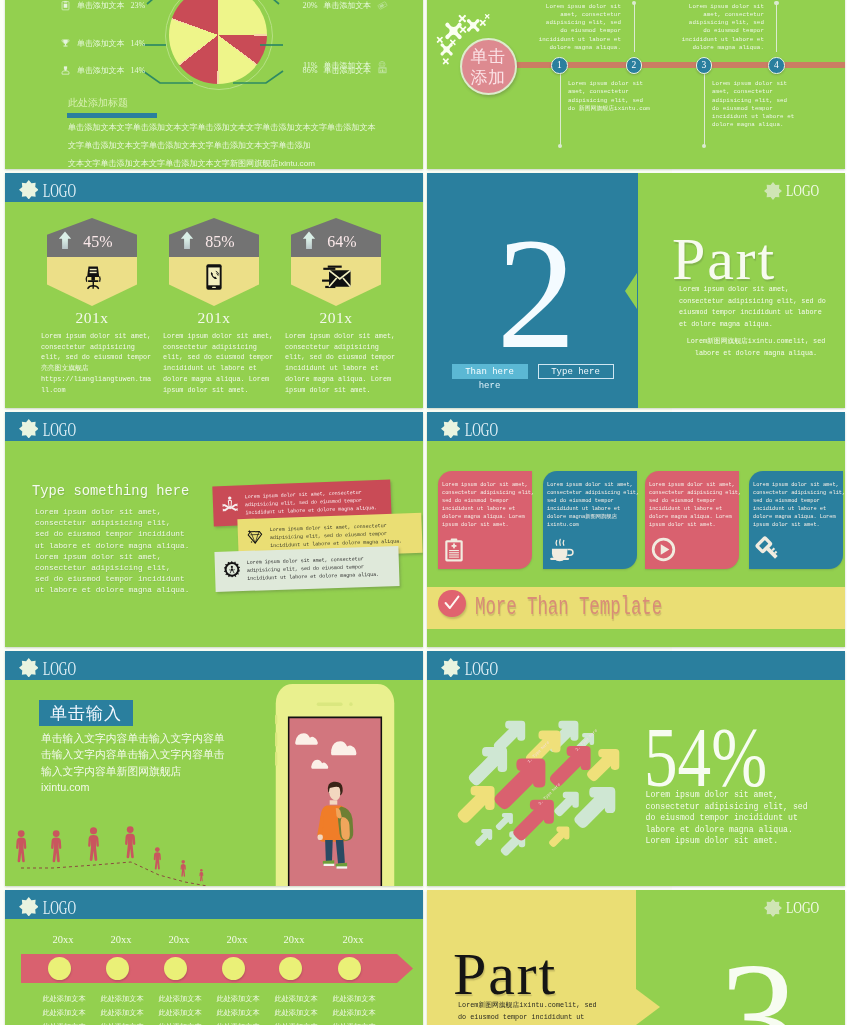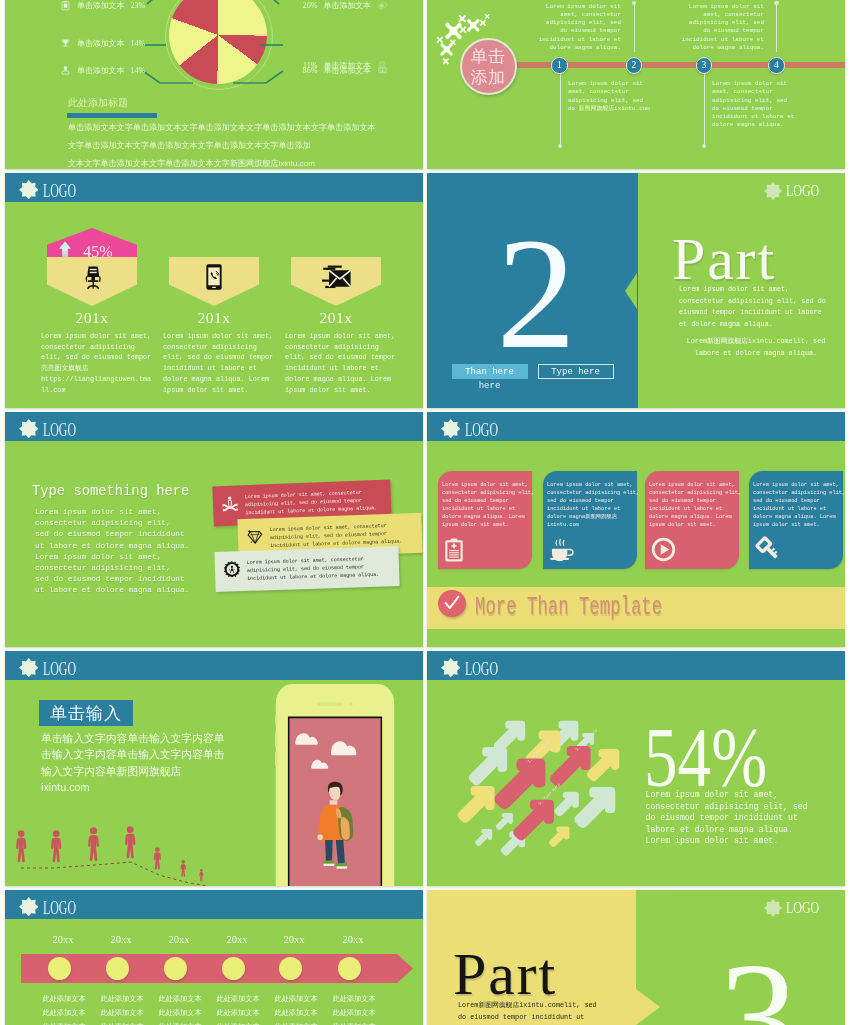--- a/index.html
+++ b/index.html
@@ -47,21 +47,21 @@
   .s2-stem::after{content:"";position:absolute;left:-1.7px;width:4.6px;height:4.6px;border-radius:50%;background:#dbead0;}
   .s2-stem-up{top:69px;height:49px;}
   .s2-stem-up::after{top:-2.3px;}
   .s2-stem-dn{top:140px;height:72px;}
   .s2-stem-dn::after{bottom:-2.3px;}
   .s2-txt{position:absolute;font-size:5.8px;line-height:8.3px;color:#eef7e7;font-family:"Liberation Mono",monospace;letter-spacing:0.1px;}
   .s2-txt-up{top:68.5px;}
   .s2-txt-dn{top:146px;}
   .hexcol{position:absolute;top:0;width:122px;}
   .s3 .hex{position:absolute;left:0;top:43px;width:90px;height:90px;}
-  .s3 .hex-top{position:absolute;left:0;top:12px;width:90px;height:41px;background:#ec4899;clip-path:polygon(50% 0%, 100% 41%, 100% 100%, 0% 100%, 0% 41%);}
+  .s3 .hex-top{position:absolute;left:0;top:2px;width:90px;height:41px;background:#737373;clip-path:polygon(50% 0%, 100% 41%, 100% 100%, 0% 100%, 0% 41%);}
   .s3 .hex-bot{position:absolute;left:0;top:41px;width:90px;height:49px;background:#ecdf88;clip-path:polygon(0% 0%, 100% 0%, 100% 56%, 50% 100%, 0% 56%);}
   .s3 .hexic{position:absolute;left:50%;top:6px;transform:translateX(-50%);}
   .s3 .hexpct{position:absolute;left:34px;top:16px;width:34px;text-align:center;font-size:16px;line-height:16px;color:#fbe9ea;font-family:"Liberation Serif",serif;}
   .s3 .uparrow{position:absolute;left:11px;top:12.5px;}
   .s3 .hexyear{position:absolute;left:0;top:136px;width:90px;text-align:center;font-size:15.5px;color:#f4f9ec;font-family:"Liberation Serif",serif;letter-spacing:0.5px;}
   .s3 .hextxt{position:absolute;left:-6px;top:158px;width:130px;white-space:pre;font-size:6.8px;line-height:10.7px;color:#f2f8ea;font-family:"Liberation Mono",monospace;}
   .s4-teal{position:absolute;left:0;top:0;width:210.5px;height:235px;background:#2a7f9e;}
   .s4-notch{position:absolute;left:198px;top:99.5px;width:0;height:0;border-top:18px solid transparent;border-bottom:18px solid transparent;border-right:12.5px solid #93d04f;}
   .s4-num{position:absolute;left:69.5px;top:40.5px;font-size:159px;line-height:159px;color:#f4fbff;font-family:"Liberation Serif",serif;font-weight:400;}
   .s4-btn1{position:absolute;left:24.5px;top:191px;width:76px;height:15px;background:#5bb8d4;display:flex;align-items:center;justify-content:center;font-size:9px;color:#f6fdff;font-family:"Liberation Mono",monospace;}
@@ -283,40 +283,52 @@
     <div class="hexyear">201x</div>
     <div class="hextxt">Lorem ipsum dolor sit amet,
 consectetur adipisicing
 elit, sed do eiusmod tempor
 亮亮图文旗舰店
 https://liangliangtuwen.tma
 ll.com</div>
   </div>
   <div class="hexcol" style="left:164px;">
     <div class="hex">
+      <div class="hex-top">
+        <svg class="uparrow" viewBox="0 0 24 34" width="14" height="19">
+              <path d="M12 1 L23 14 L17.2 14 L17.2 32 L6.8 32 L6.8 14 L1 14 Z" fill="url(#ag1)"></path>
+            </svg>
+        <span class="hexpct">85%</span>
+      </div>
       <div class="hex-bot">
         <svg class="hexic" viewBox="6 2 36 44" width="23" height="28">
               <rect x="12" y="4" width="24" height="40" rx="3" fill="#111"></rect>
               <rect x="15" y="9" width="18" height="28" fill="#f2eec0"></rect>
               <rect x="21" y="39.5" width="6" height="1.8" rx="0.9" fill="#f2eec0"></rect>
               <path d="M20 16 q-1.6 1.6 -0.6 4 q1.6 4.2 5.4 6.6 q2.4 1.3 3.8-0.2 l-2.4-2.6 q-1-0.6 -2 0.2 q-1.6-1.2 -2.6-3.4 q1.2-0.8 0.6-1.8 z" fill="#111"></path>
               <path d="M27.4 15.2 q3 1 3.8 4.2 M28.4 18.8 q1.6 0.6 2 2.4" fill="none" stroke="#111" stroke-width="1.5" stroke-linecap="round"></path>
             </svg>
       </div>
     </div>
     <div class="hexyear">201x</div>
     <div class="hextxt">Lorem ipsum dolor sit amet,
 consectetur adipisicing
 elit, sed do eiusmod tempor
 incididunt ut labore et
 dolore magna aliqua. Lorem
 ipsum dolor sit amet.</div>
   </div>
   <div class="hexcol" style="left:286px;">
     <div class="hex">
+      <div class="hex-top">
+        <svg class="uparrow" viewBox="0 0 24 34" width="14" height="19">
+              <path d="M12 1 L23 14 L17.2 14 L17.2 32 L6.8 32 L6.8 14 L1 14 Z" fill="url(#ag1)"></path>
+            </svg>
+        <span class="hexpct">64%</span>
+      </div>
       <div class="hex-bot">
         <svg class="hexic" viewBox="0 0 52 44" width="33" height="28">
               <rect x="13" y="4" width="22" height="3.4" fill="#111"></rect>
               <rect x="6" y="7.4" width="19" height="3.4" fill="#111"></rect>
               <rect x="4" y="26" width="14" height="3.4" fill="#111"></rect>
               <rect x="9" y="36" width="16" height="3.4" fill="#111"></rect>
               <path d="M15 11.5 h34 v26 h-34z" fill="#111"></path>
               <path d="M15 11.5 L32 25 L49 11.5" fill="none" stroke="#f2eec0" stroke-width="2.8"></path>
               <path d="M15 37.5 L27 23.5 M49 37.5 L37 23.5" fill="none" stroke="#f2eec0" stroke-width="2.6"></path>
             </svg>

